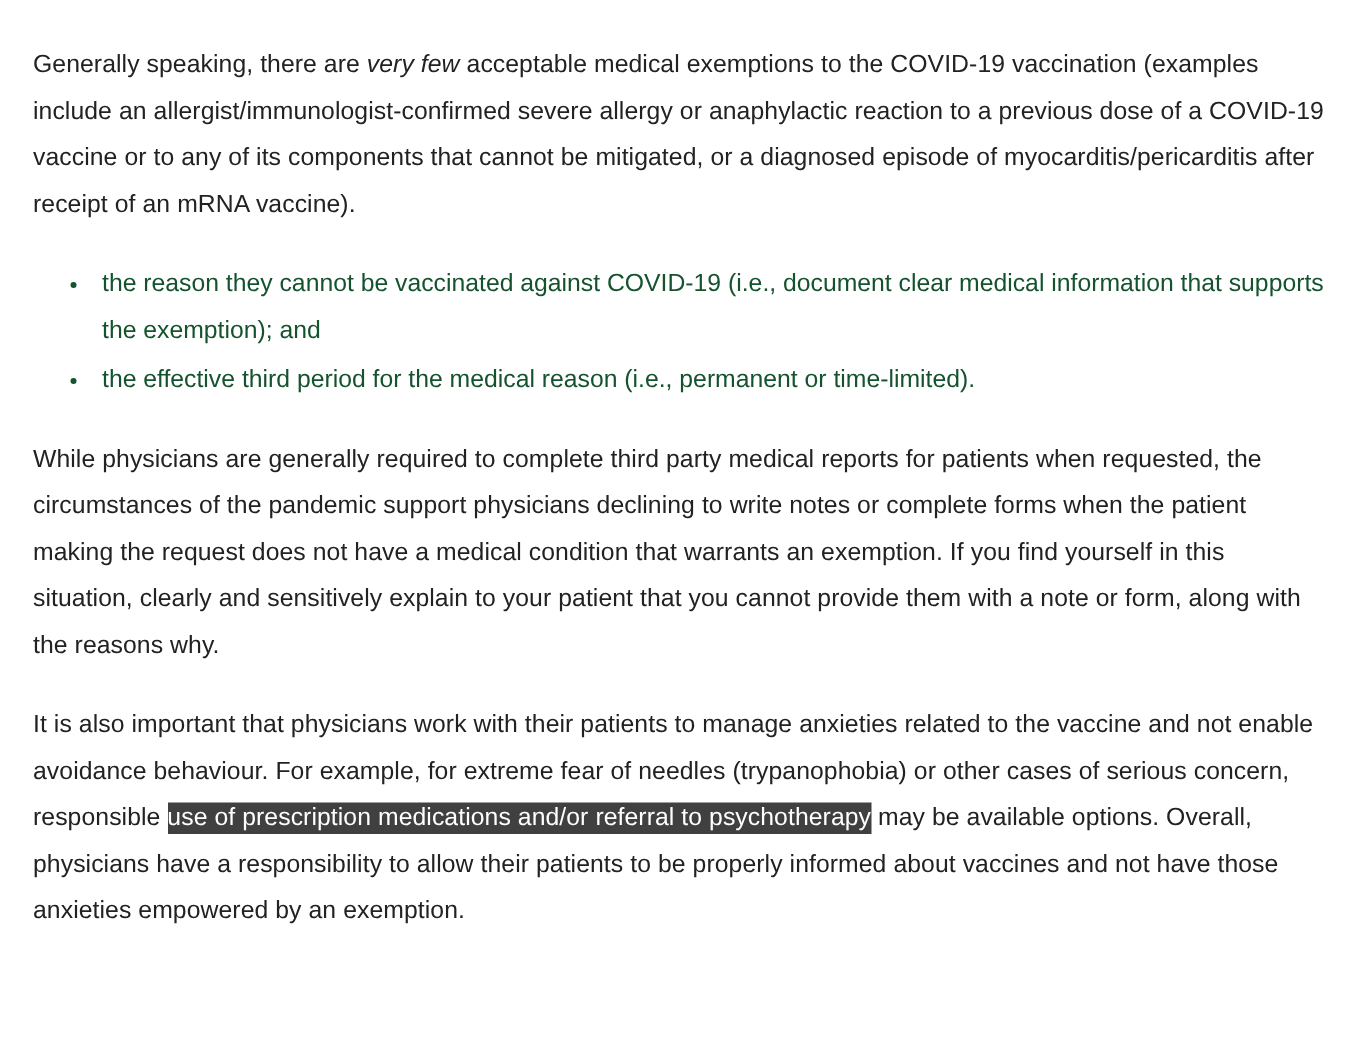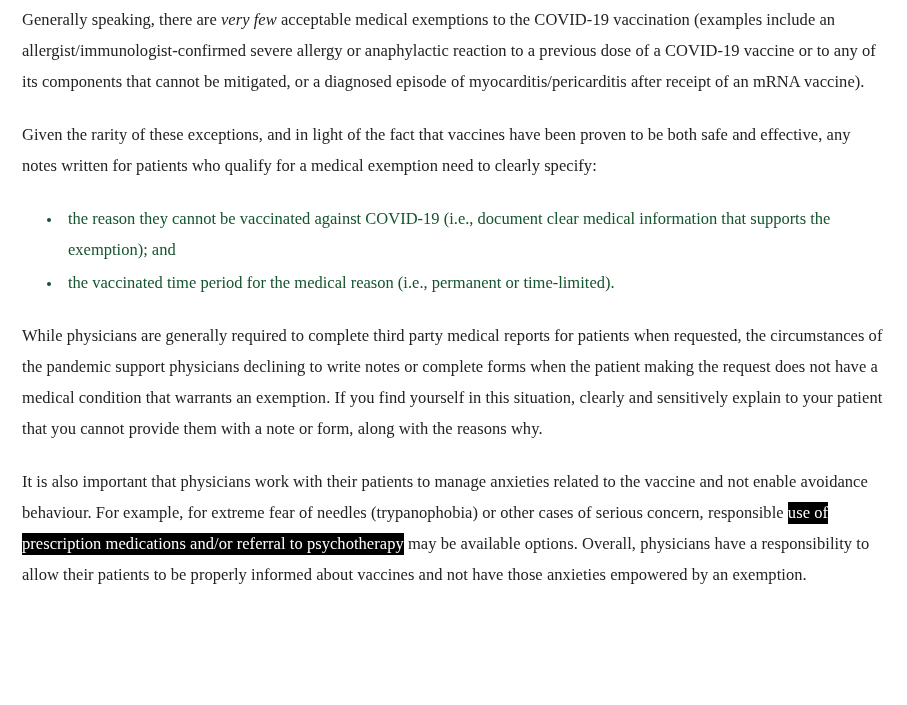--- a/index.html
+++ b/index.html
@@ -11,23 +11,22 @@
     width: 907px;
     height: 705px;
     font-family: "Liberation Sans", sans-serif;
     color: #222222;
     -webkit-font-smoothing: antialiased;
   }
   .page {
     width: 907px;
     height: 705px;
     box-sizing: border-box;
-    padding: 4px 22px 10px 22px;
+    padding: 28px 22px 10px 22px;
     overflow: hidden;
-    font-family: Liberation Serif, serif;
   }
   p.para {
     margin: 0 0 22px 0;
     font-size: 16.5px;
     line-height: 31px;
     color: #222222;
     letter-spacing: 0.05px;
   }
   p.para:last-child {
     margin-bottom: 0;
@@ -44,34 +43,33 @@
     margin: 0 0 2px 0;
     padding-left: 6px;
   }
   ul.bullets li::marker {
     font-size: 14px;
   }
   em.em {
     font-style: italic;
   }
   span.hl {
-    background: #000000;
+    background: #404040;
     color: #ffffff;
     padding: 1px 0 2px 0;
     box-decoration-break: clone;
     -webkit-box-decoration-break: clone;
   }
 </style>
 </head>
 <body>
 
 <div class="page">
   <div id="content">
       <p class="para"><span>Generally speaking, there are </span><em class="em">very few</em><span> acceptable medical exemptions to the COVID-19 vaccination (examples include an allergist/immunologist-confirmed severe allergy or anaphylactic reaction to a previous dose of a COVID-19 vaccine or to any of its components that cannot be mitigated, or a diagnosed episode of myocarditis/pericarditis after receipt of an mRNA vaccine).</span></p>
-      <p class="para"><span>Given the rarity of these exceptions, and in light of the fact that vaccines have been proven to be both safe and effective, any notes written for patients who qualify for a medical exemption need to clearly specify:</span></p>
       <ul class="bullets">
         <li>the reason they cannot be vaccinated against COVID-19 (i.e., document clear medical information that supports the exemption); and</li>
-        <li>the vaccinated time period for the medical reason (i.e., permanent or time-limited).</li>
+        <li>the effective third period for the medical reason (i.e., permanent or time-limited).</li>
       </ul>
       <p class="para"><span>While physicians are generally required to complete third party medical reports for patients when requested, the circumstances of the pandemic support physicians declining to write notes or complete forms when the patient making the request does not have a medical condition that warrants an exemption. If you find yourself in this situation, clearly and sensitively explain to your patient that you cannot provide them with a note or form, along with the reasons why.</span></p>
       <p class="para"><span>It is also important that physicians work with their patients to manage anxieties related to the vaccine and not enable avoidance behaviour. For example, for extreme fear of needles (trypanophobia) or other cases of serious concern, responsible </span><span class="hl">use of prescription medications and/or referral to psychotherapy</span><span> may be available options. Overall, physicians have a responsibility to allow their patients to be properly informed about vaccines and not have those anxieties empowered by an exemption.</span></p>
     </div>
 </div>
 
 </body></html>

